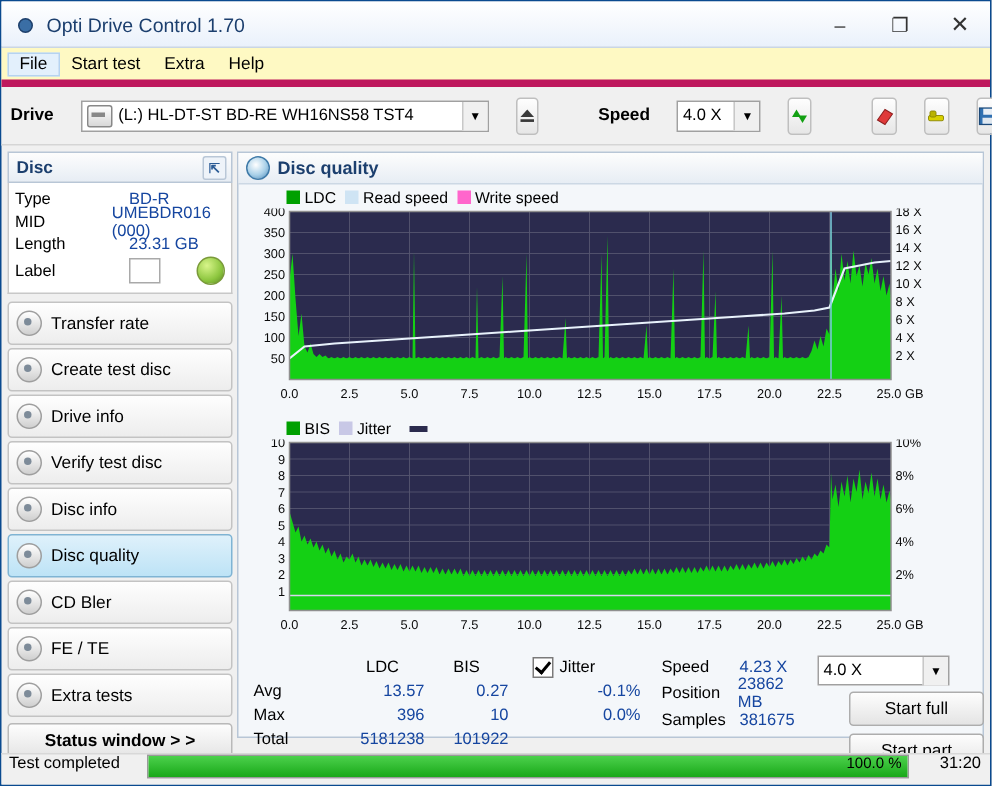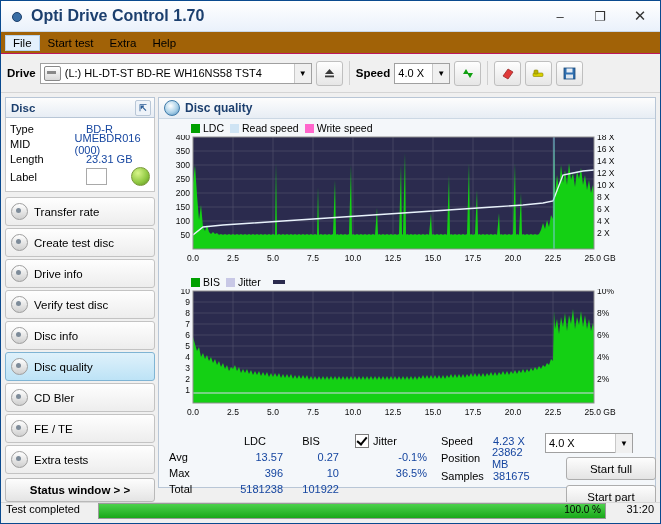--- a/index.html
+++ b/index.html
@@ -8,32 +8,32 @@
   .win{position:absolute;left:0;top:0;width:661px;height:524px;
        border:1px solid #0a4a8f;box-sizing:border-box;background:#f0f0f0;}
   
   .titlebar{height:30px;background:linear-gradient(#ffffff,#eaf1fb);
             display:flex;align-items:center;border-bottom:1px solid #c9d6e5;}
   .title-icon{width:18px;height:18px;margin:0 6px 0 6px;border-radius:3px;
               background:radial-gradient(circle at 35% 35%,#ffe d,#f0c000 40%,#b07a00 75%,#6a4500);
               position:relative;}
   .title-icon:after{content:"";position:absolute;left:5px;top:5px;width:8px;height:8px;
               border-radius:50%;background:#3a6ea5;border:1px solid #1d3f6b;}
-  .title-text{font-size:16px;font-weight:bold;color:#1c3f6e;}
+  .title-text{font-size:13px;font-weight:normal;color:#1c3f6e;}
   .winbtns{margin-left:auto;display:flex;}
   .winbtn{width:40px;height:29px;display:flex;align-items:center;justify-content:center;
           font-size:13px;color:#333;}
   .winbtn.close{font-size:15px;}
   
-  .menubar{height:21px;background:#a16207;display:flex;align-items:center;
-           border-bottom:1px solid #be185d;padding-left:4px;text-align:center;}
+  .menubar{height:21px;background:#fef9c3;display:flex;align-items:center;
+           border-bottom:5px solid #be185d;padding-left:4px;text-align:center;}
   .menu-item{padding:2px 8px;font-size:11.5px;}
   .menu-item.sel{border:1px solid #b6d3f0;background:#e3f0fc;padding:1px 7px;}
   
-  .drivebar{height:38px;display:flex;align-items:center;padding:0 6px;gap:4px;
+  .drivebar{height:38px;display:flex;align-items:center;padding:0 6px;gap:18px;
             background:#f0f0f0;border-bottom:1px solid #d5d5d5;}
   .lbl{font-weight:bold;font-size:11.5px;}
   .combo{height:21px;border:1px solid #a0a0a0;background:#fff;display:flex;align-items:center;
          font-size:11px;padding-left:3px;position:relative;box-sizing:border-box;}
   .combo .arrow{position:absolute;right:0;top:0;width:16px;height:19px;background:#f0f0f0;
          border-left:1px solid #c8c8c8;display:flex;align-items:center;justify-content:center;font-size:8px;}
   .drivecombo{flex:0 0 272px;}
   .drv-ico{width:15px;height:13px;border:1px solid #888;background:linear-gradient(#fff,#d8d8d8);
            margin-right:4px;border-radius:2px;position:relative;flex:none;}
   .drv-ico:after{content:"";position:absolute;left:2px;top:4px;width:9px;height:3px;background:#888;}
@@ -424,21 +424,21 @@
 
             <div class="statcol" style="margin-left:16px;width:76px">
               <div class="statrow">
                 <span class="chk"></span>
                 <span>Jitter</span>
               </div>
               <div class="statrow">
                 <span style="width:72px;text-align:right;color:#1646a0">-0.1%</span>
               </div>
               <div class="statrow">
-                <span style="width:72px;text-align:right;color:#1646a0">36.5%</span>
+                <span style="width:72px;text-align:right;color:#1646a0">0.0%</span>
               </div>
             </div>
 
             <div class="statcol" style="margin-left:10px;width:100px">
               <div class="statrow">
                 <span style="width:52px">Speed</span>
                 <span style="color:#1646a0">4.23 X</span>
               </div>
               <div class="statrow" style="height:18px">
                 <span style="width:52px">Position</span>

